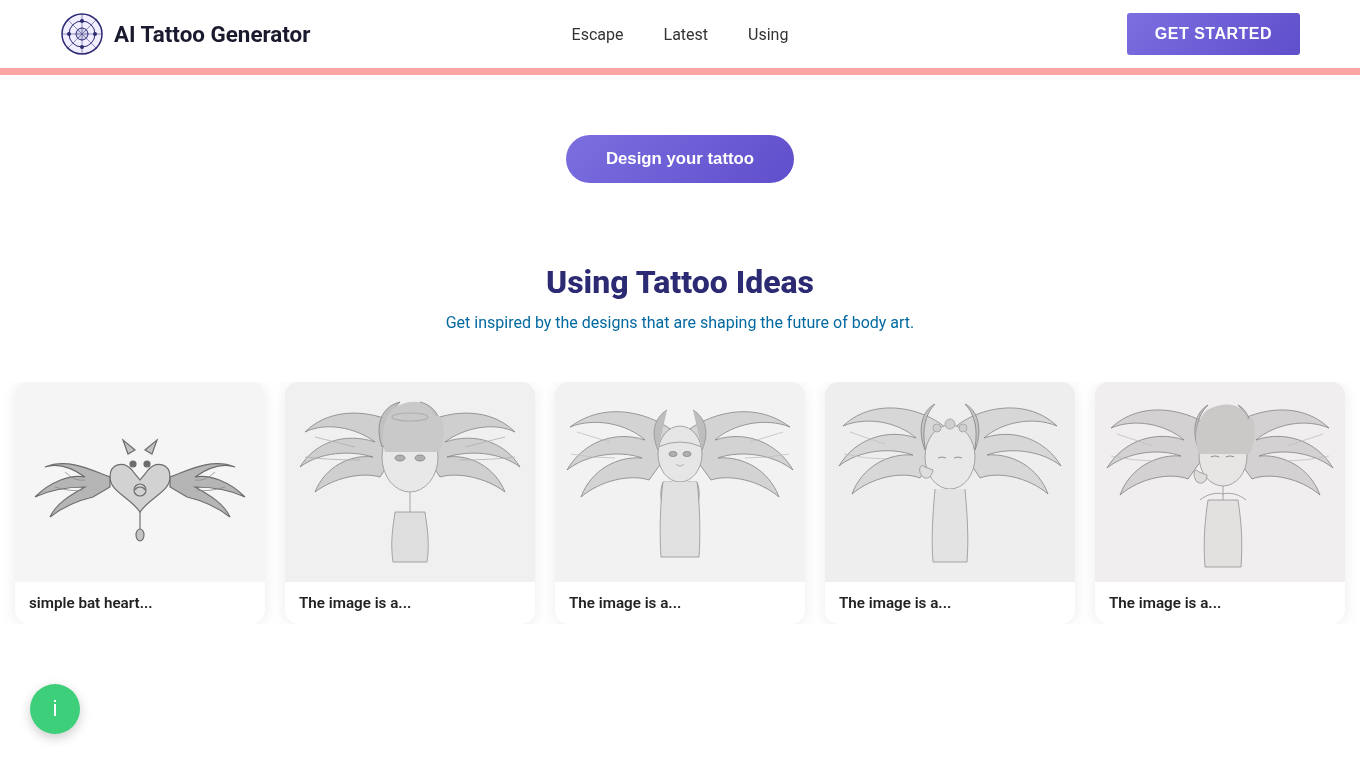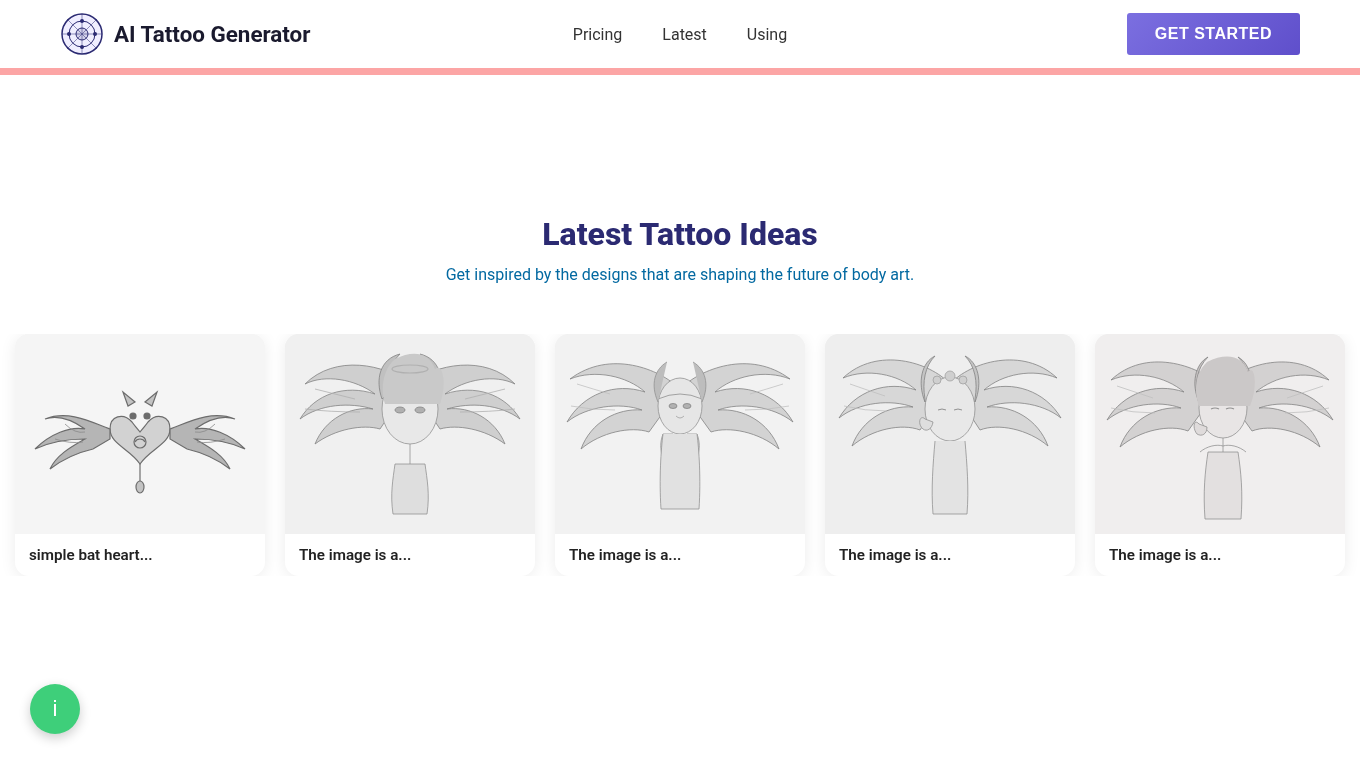--- a/index.html
+++ b/index.html
@@ -195,33 +195,34 @@
       <line x1="37" y1="7" x2="7" y2="37" stroke="#2b2a72" stroke-width="0.5"></line>
       <circle cx="22" cy="9" r="2" fill="#2b2a72"></circle>
       <circle cx="22" cy="35" r="2" fill="#2b2a72"></circle>
       <circle cx="9" cy="22" r="2" fill="#2b2a72"></circle>
       <circle cx="35" cy="22" r="2" fill="#2b2a72"></circle>
     </svg>
     <span class="nav-title">AI Tattoo Generator</span>
   </div>
 
   <div class="nav-links">
-    <a class="nav-link">Pricing</a>
+    <a class="nav-link">Escape</a>
     <a class="nav-link">Latest</a>
     <a class="nav-link">Using</a>
   </div>
 
   <button class="btn-get-started">GET STARTED</button>
 </nav>
 
 <section class="hero">
+  <button class="btn-design">Design your tattoo</button>
 </section>
 
 <section class="latest-section">
-  <h2 class="latest-title">Latest Tattoo Ideas</h2>
+  <h2 class="latest-title">Using Tattoo Ideas</h2>
   <p class="latest-subtitle">Get inspired by the designs that are shaping the future of body art.</p>
 </section>
 
 <div class="cards-container">
 
   <div class="card">
     <div class="card-image img-bat">
       <svg viewBox="0 0 250 200" xmlns="http://www.w3.org/2000/svg">
         <rect width="250" height="200" fill="#f5f5f5"></rect>
 

